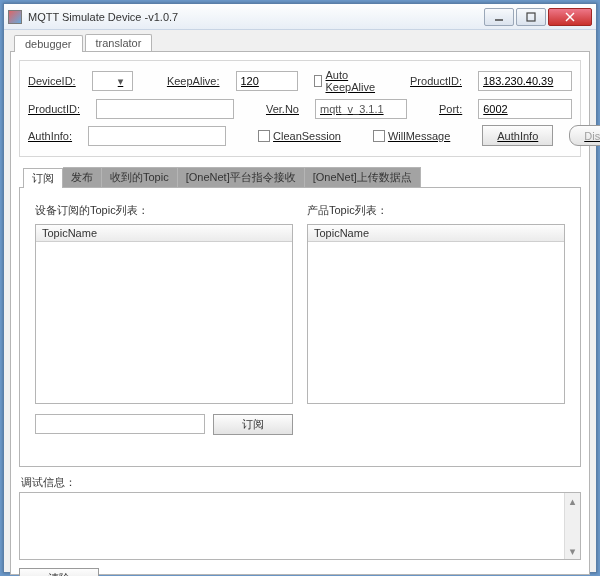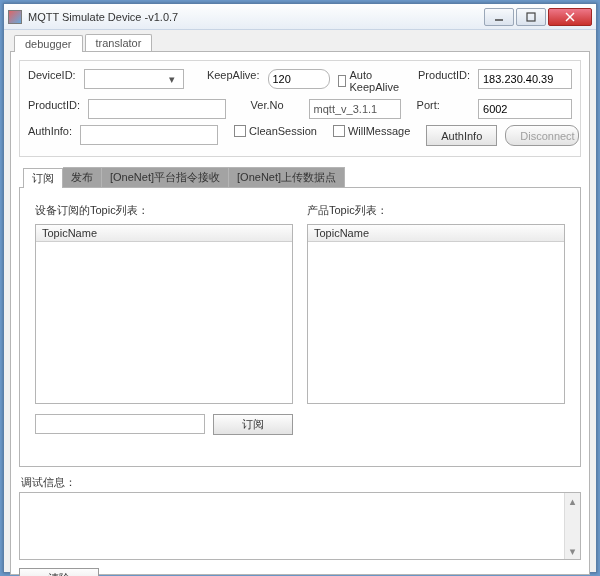--- a/index.html
+++ b/index.html
@@ -11,29 +11,29 @@
   .winbtns { display: flex; gap: 0; }
   .winbtn { width: 30px; height: 18px; border: 1px solid #9aa7b8; background: linear-gradient(#f7f9fc,#dbe3ee); display: flex; align-items: center; justify-content: center; color: #444; border-radius: 2px; margin-left: 2px; cursor: default; }
   .winbtn.close { width: 44px; background: linear-gradient(#e78, #c9302c); border-color: #a02622; color: #fff; }
   .winbtn svg { width: 10px; height: 10px; }
   .client { position: absolute; left: 0; top: 26px; right: 0; bottom: 0; background: #f0f0f0; padding: 4px 6px 6px 6px; }
   .top-tabs { display: flex; margin-left: 4px; }
   .top-tabs .tab { padding: 2px 10px; border: 1px solid #b5b5b5; border-bottom: none; background: #fff; margin-right: 2px; border-top-left-radius: 2px; border-top-right-radius: 2px; color: #555; cursor: default; }
   .top-tabs .tab.active { background: #fff; position: relative; top: 1px; }
   .top-tabbody { border: 1px solid #b5b5b5; background: #fff; padding: 8px; height: 524px; }
   .conn-group { border: 1px solid #d7d7d7; padding: 8px 8px 10px 8px; background: #fefefe; }
-  .conn-row { display: flex; align-items: flex-start; margin-bottom: 6px; gap: 8px; }
+  .conn-row { display: flex; align-items: center; margin-bottom: 6px; gap: 16px; text-decoration: underline; }
   .lbl { width: 54px; color: #333; }
   .lbl2 { width: 58px; color: #333; }
   .lbl3 { width: 62px; color: #333; }
   input[type=text], .combo, .ro { height: 20px; border: 1px solid #b5b5b5; padding: 1px 4px; background: #fff; }
   .ro { background: #f4f4f4; color: #555; }
   .combo { width: 138px; display: flex; align-items: center; justify-content: space-between; }
   .combo .arrow { width: 14px; text-align: center; color: #555; }
-  .ka { width: 62px; border-radius: 9px; }
+  .ka { width: 62px; }
   .srv { width: 94px; }
   .port { width: 94px; }
   .verno { width: 92px; }
   .chk { display: inline-flex; align-items: center; gap: 3px; color: #333; }
   .chk .box { width: 12px; height: 12px; border: 1px solid #888; background: #fff; }
   .btn { height: 21px; padding: 0 14px; border: 1px solid #9a9a9a; background: linear-gradient(#fdfdfd,#e3e3e3); color: #333; cursor: default; }
   .btn.disabled { color: #a0a0a0; border-radius: 9px; }
   .sub-tabs { display: flex; margin: 10px 0 0 4px; }
   .sub-tabs .tab { padding: 2px 8px; border: 1px solid #b5b5b5; border-bottom: none; background: #a3a3a3; margin-right: 0; color: #333; cursor: default; position: relative; }
   .sub-tabs .tab + .tab { border-left: none; }
@@ -130,20 +130,21 @@
             </label>
           <span style="flex:1"></span>
           <button class="btn" style="width:74px">AuthInfo</button>
           <button class="btn disabled" style="width:74px">Disconnect</button>
         </div>
       </div>
 
       <div class="sub-tabs">
         <div class="tab active">订阅</div>
         <div class="tab">发布</div>
+        <div class="tab">收到的Topic</div>
         <div class="tab">[OneNet]平台指令接收</div>
         <div class="tab">[OneNet]上传数据点</div>
       </div>
       <div class="sub-body">
         <div class="twocol">
           <div class="col">
             <div class="grouplabel">设备订阅的Topic列表：</div>
             <div class="listbox">
               <div class="listhead">TopicName</div>
             </div>

